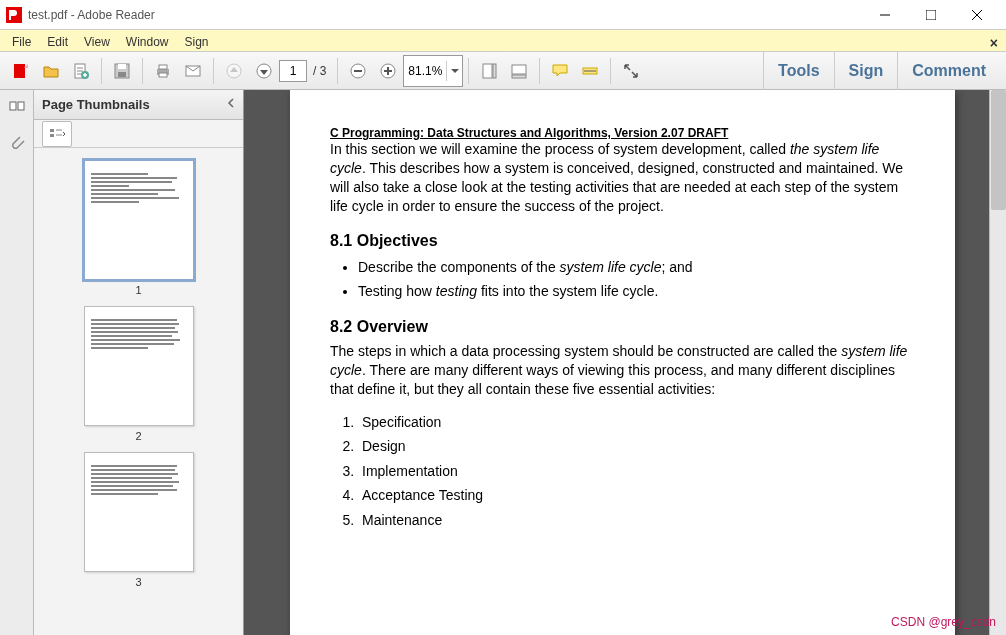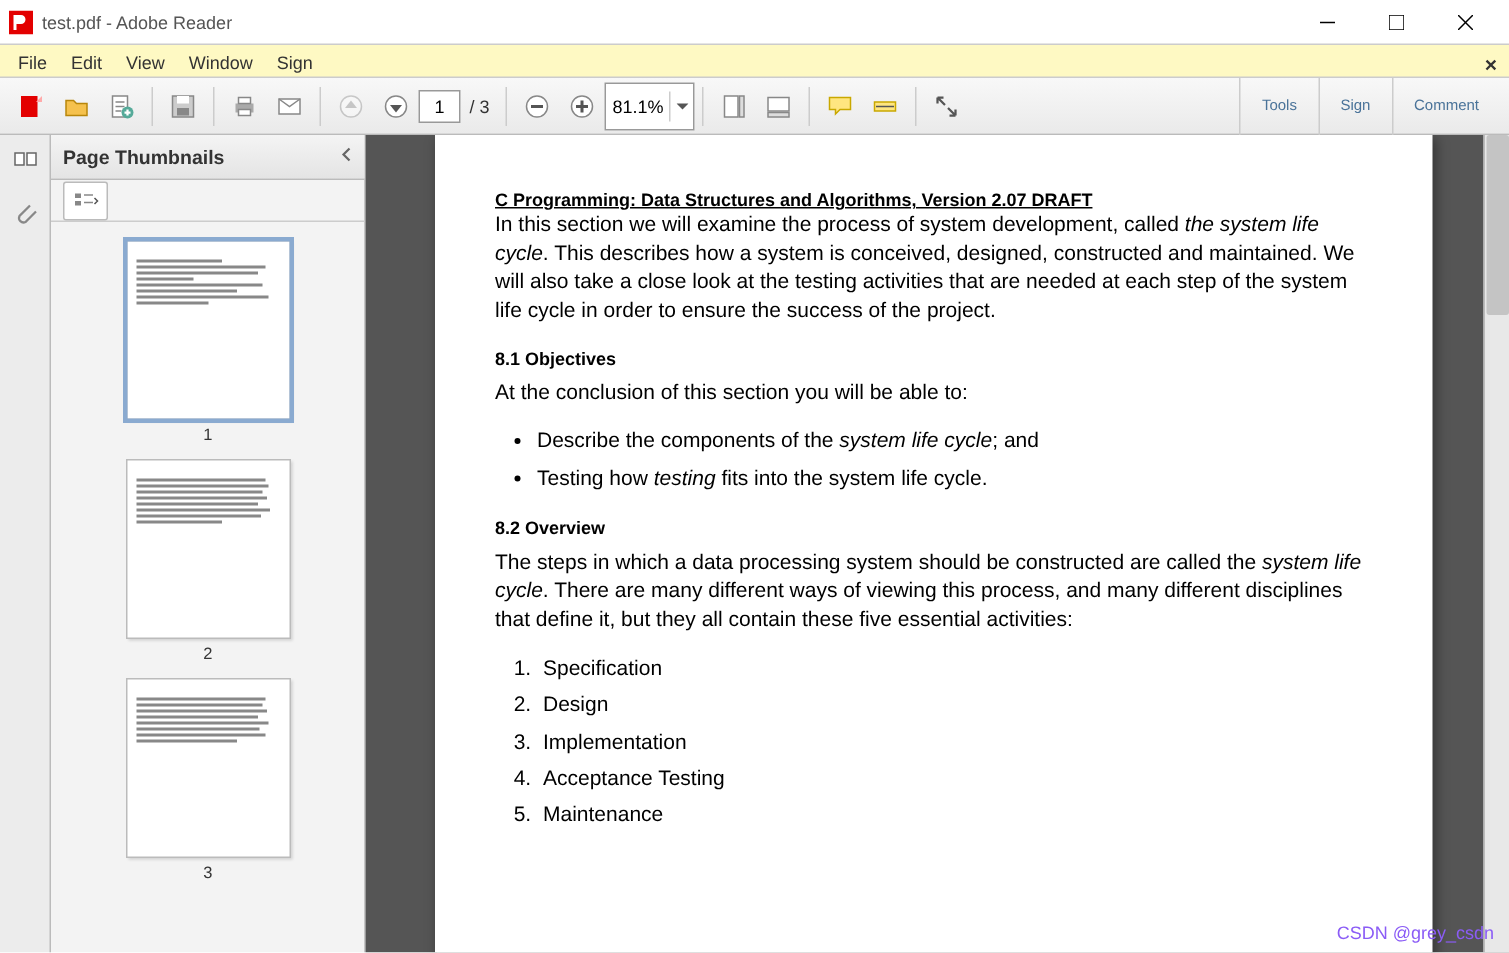--- a/index.html
+++ b/index.html
@@ -15,49 +15,49 @@
 .menubar .close-x { position:absolute; right:8px; font-size:14px; font-weight:bold; }
 .toolbar { height:38px; background:linear-gradient(#f8f8f8,#eaeaea); border-bottom:1px solid #bbb; display:flex; align-items:center; padding:0 6px; }
 .tbtn { width:26px; height:26px; margin:0 2px; display:flex; align-items:center; justify-content:center; border-radius:2px; }
 .tsep { width:1px; height:26px; background:#ccc; margin:0 5px; }
 .page-input { width:28px; height:22px; text-align:center; font-size:12px; border:1px solid #999; }
 .page-total { font-size:12px; color:#333; margin:0 6px; }
 .zoom-box { height:32px; display:flex; align-items:center; border:1px solid #999; background:#fff; }
 .zoom-box input { width:42px; border:none; text-align:center; font-size:12px; outline:none; }
 .zoom-drop { width:16px; height:20px; border-left:1px solid #ccc; display:flex; align-items:center; justify-content:center; }
 .tspacer { flex:1; }
-.rlink { font-size:10px; color:#4a7399; padding:0 14px; height:38px; display:flex; align-items:center; border-left:1px solid #ccc; font-weight:400; }
+.rlink { font-size:16px; color:#4a7399; padding:0 14px; height:38px; display:flex; align-items:center; border-left:1px solid #ccc; font-weight:700; }
 .workspace { display:flex; height:545px; }
 .leftrail { width:34px; background:#ececec; border-right:1px solid #bbb; display:flex; flex-direction:column; align-items:center; padding-top:8px; gap:12px; }
 .rail-btn { width:24px; height:22px; display:flex; align-items:center; justify-content:center; }
 .thumbpanel { width:210px; background:#f3f3f3; border-right:1px solid #999; display:flex; flex-direction:column; }
 .thumb-head { height:30px; background:linear-gradient(#f4f4f4,#e4e4e4); border-bottom:1px solid #bbb; display:flex; align-items:center; padding:0 8px; font-size:13px; font-weight:bold; color:#333; position:relative;}
 .thumb-head .collapse { position:absolute; right:6px; }
 .thumb-toolbar { height:28px; border-bottom:1px solid #ccc; display:flex; align-items:center; padding:0 6px; }
 .thumb-list { flex:1; overflow:auto; padding:12px 0; display:flex; flex-direction:column; align-items:center; gap:10px; }
 .thumb-item { display:flex; flex-direction:column; align-items:center; gap:4px; }
 .thumb-page { width:110px; height:120px; background:#fff; border:1px solid #bbb; box-shadow:1px 1px 2px rgba(0,0,0,.15); position:relative; padding:6px; }
 .thumb-page.selected { outline:3px solid #8aaad0; outline-offset:-1px; }
 .thumb-lines { display:flex; flex-direction:column; gap:2px; margin-top:6px;}
 .thumb-lines div { height:2px; background:#888; }
 .thumb-num { font-size:11px; color:#333; }
 .docview { flex:1; background:#555; position:relative; overflow:hidden; }
 .docpage { position:absolute; left:46px; top:0; width:665px; min-height:900px; background:#fff; box-shadow:2px 2px 8px rgba(0,0,0,.4); padding:36px 40px; font-family:"Times New Roman",serif; color:#000; }
 .doc-header-link { font-size:12px; font-weight:bold; text-decoration:underline; }
 .doc-h1 { font-family:Arial,sans-serif; font-size:22px; font-weight:bold; margin:24px 0 10px; }
 .doc-p { font-size:14px; line-height:1.35; margin-bottom:12px; }
-.doc-h2 { font-family:Arial,sans-serif; font-size:12px; font-weight:bold; margin:16px 0 6px; }
+.doc-h2 { font-family:Arial,sans-serif; font-size:16px; font-weight:bold; margin:16px 0 6px; }
 .doc-ul { margin-left:28px; font-size:14px; line-height:1.6; }
 .doc-ul li { margin-bottom:2px; list-style:disc; }
 .doc-ol { margin-left:28px; font-size:14px; line-height:1.6; }
 .doc-ol li { margin-bottom:2px; padding-left:4px; }
 .italic { font-style:italic; }
 .scrollbar-v { position:absolute; right:0; top:0; width:17px; height:100%; background:#e8e8e8; border-left:1px solid #bbb;}
 .scroll-thumb { position:absolute; top:0; left:1px; width:15px; height:120px; background:#c4c4c4; border-radius:2px;}
-.watermark { position:absolute; right:10px; bottom:6px; font-size:12px; color:#8b5cf6; font-family:sans-serif;text-align:right;}
+.watermark { position:absolute; right:10px; bottom:6px; font-size:12px; color:#be185d; font-family:sans-serif;text-align:right;}
 </style>
 </head>
 <body>
 
 <div class="titlebar">
   <svg class="app-icon" viewBox="0 0 16 16">
       <rect width="16" height="16" fill="#e30000"></rect>
       <path d="M3 3h5a3 3 0 010 6H5v4H3z" fill="#fff"></path>
     </svg>
   <span class="title">test.pdf - Adobe Reader</span>
@@ -286,21 +286,20 @@
         <span class="thumb-num">3</span>
       </div>
     </div>
   </div>
 
   <div class="docview">
     <div class="docpage">
       <div class="doc-header-link">C Programming: Data Structures and Algorithms, Version 2.07 DRAFT</div>
       <p class="doc-p"><span>In this section we will examine the process of system development, called </span><span class="italic">the system life cycle</span><span>. This describes how a system is conceived, designed, constructed and maintained. We will also take a close look at the testing activities that are needed at each step of the system life cycle in order to ensure the success of the project.</span></p>
       <h2 class="doc-h2">8.1  Objectives</h2>
-      <p class="doc-p">At the conclusion of this section you will be able to:</p>
       <ul class="doc-ul">
         <li><span>Describe the components of the </span><span class="italic">system life cycle</span><span>; and</span></li>
         <li><span>Testing how </span><span class="italic">testing</span><span> fits into the system life cycle.</span></li>
       </ul>
       <h2 class="doc-h2">8.2  Overview</h2>
       <p class="doc-p"><span>The steps in which a data processing system should be constructed are called the </span><span class="italic">system life cycle</span><span>. There are many different ways of viewing this process, and many different disciplines that define it, but they all contain these five essential activities:</span></p>
       <ol class="doc-ol">
         <li>Specification</li>
         <li>Design</li>
         <li>Implementation</li>

